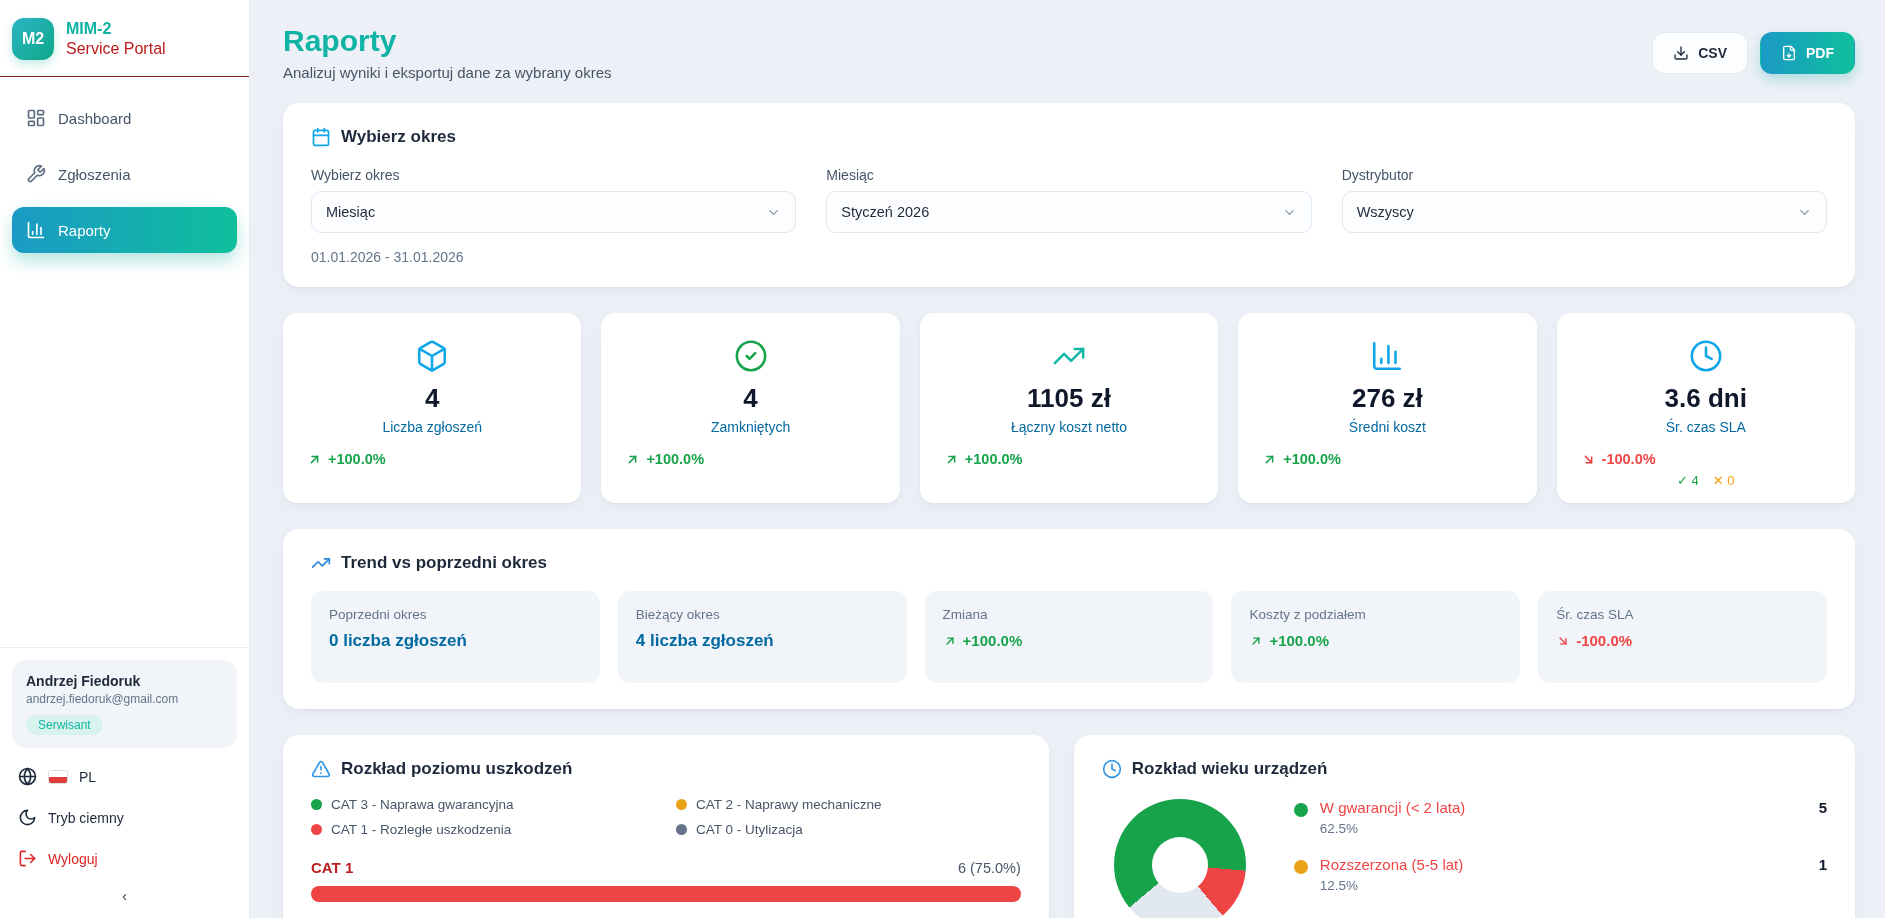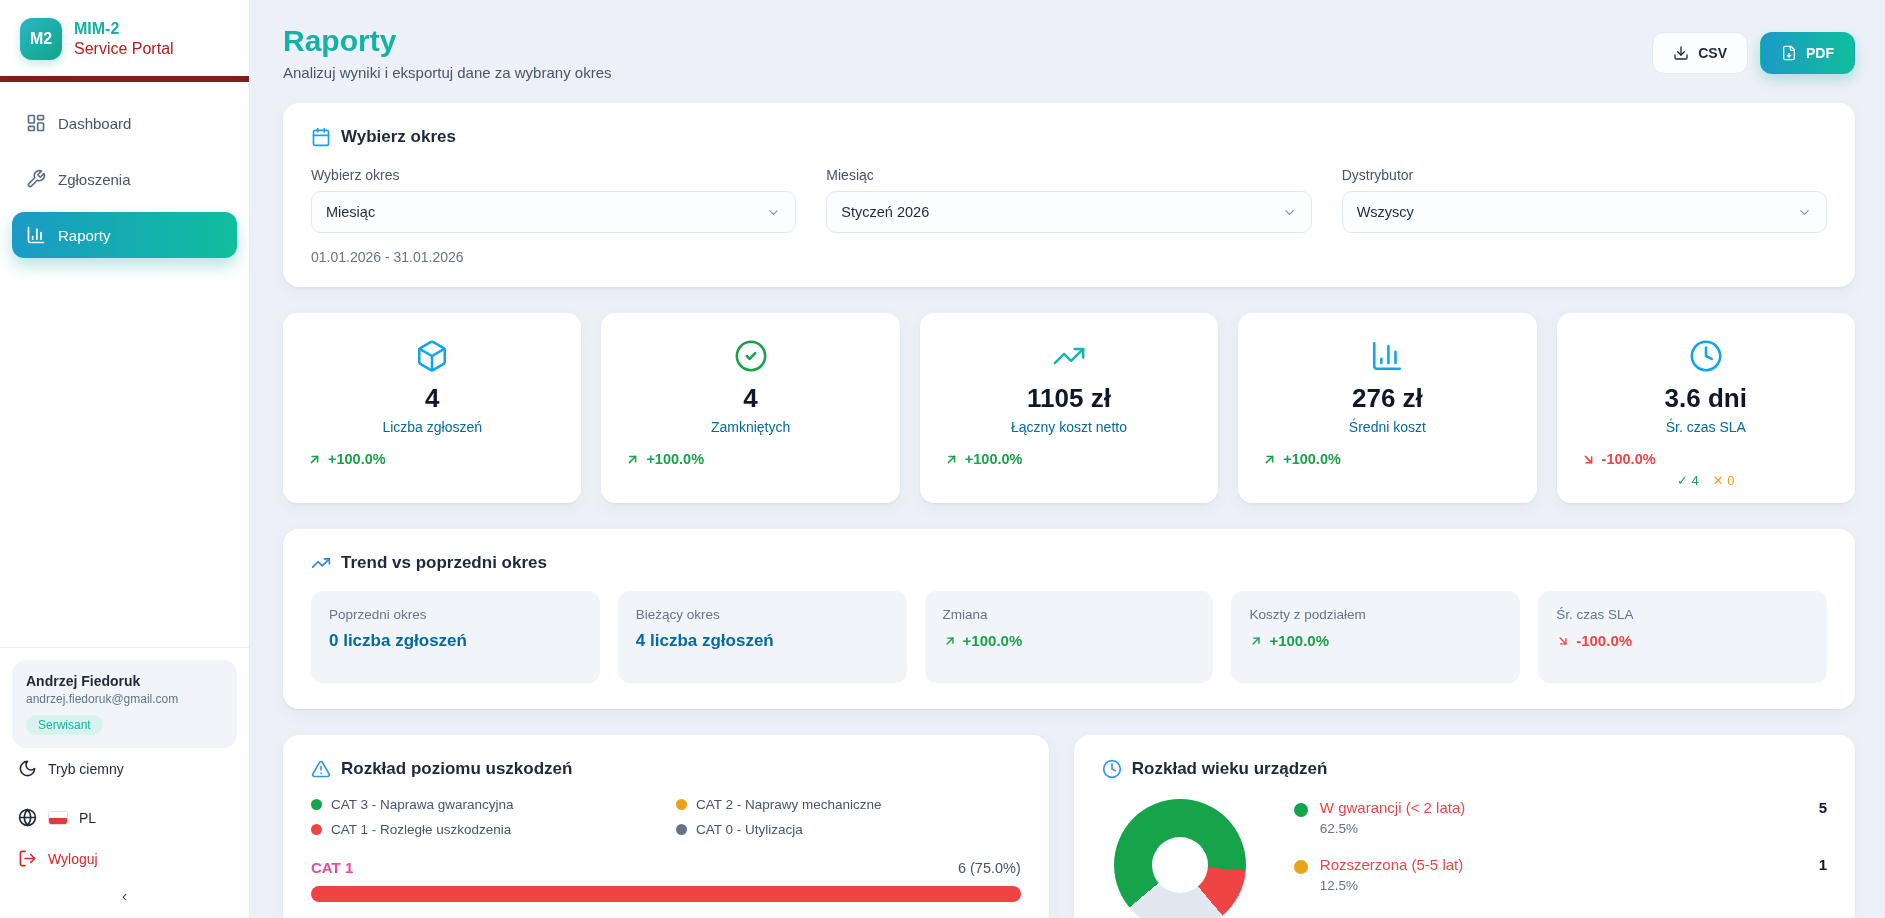--- a/index.html
+++ b/index.html
@@ -2,21 +2,21 @@
 <html lang="pl"><head>
 <meta charset="utf-8">
 <style>
   * { margin:0; padding:0; box-sizing:border-box; }
   html,body { width:1885px; height:918px; overflow:hidden; }
   body { font-family:"Liberation Sans","DejaVu Sans",sans-serif; background:#edf1f7; color:#1e293b; display:flex; }
   svg { display:block; }
 
   
   .sidebar { width:250px; min-width:250px; height:100%; background:#fff; border-right:1px solid #e7ecf2; display:flex; flex-direction:column; }
-  .brand { display:flex; align-items:center; gap:12px; padding:18px 20px 16px; border-bottom:6px solid #7f1d1d; }
+  .brand { display:flex; align-items:center; gap:12px; padding:18px 12px 16px; border-bottom:1px solid #7f1d1d; }
   .logo { width:42px; height:42px; border-radius:12px; background:linear-gradient(135deg,#2db4c5,#0ca887); color:#fff; font-weight:bold; font-size:16px; display:flex; align-items:center; justify-content:center; box-shadow:0 4px 10px rgba(18,170,160,.25); }
   .brand-name { color:#0fb3a3; font-weight:bold; font-size:16px; }
   .brand-sub { color:#b91c1c; font-size:16px; margin-top:2px; }
   .nav { padding:18px 12px 0; }
   .nav-item { display:flex; align-items:center; gap:12px; height:46px; padding:0 14px; border-radius:12px; color:#475569; font-size:15px; margin-bottom:10px; cursor:pointer; }
   .nav-item .ni { color:#5b6b80; }
   .nav-item.active { background:linear-gradient(90deg,#1b9ac6,#0fbf9c); color:#fff; box-shadow:0 8px 16px rgba(14,170,160,.30); }
   .nav-item.active .ni { color:#fff; }
   .side-spacer { flex:1; }
   .side-bottom { border-top:1px solid #e8edf3; padding:12px 12px 10px; }
@@ -72,21 +72,21 @@
   .t-value { font-size:17px; font-weight:bold; color:#0369a1; margin-top:9px; }
   .t-pct { display:flex; align-items:center; gap:6px; font-size:15px; font-weight:bold; margin-top:10px; }
 
   
   .charts-row { display:grid; grid-template-columns:1fr 1.02fr; gap:25px; margin-top:26px; }
   .chart-card { padding:24px 28px; height:420px; }
   .legend-grid { display:grid; grid-template-columns:1fr 1fr; gap:10px 20px; margin-top:18px; }
   .lg-item { display:flex; align-items:center; gap:9px; font-size:13.5px; color:#475569; }
   .dot { width:11px; height:11px; border-radius:50%; flex:none; }
   .bar-head { display:flex; justify-content:space-between; align-items:baseline; margin-top:22px; }
-  .bar-cat { font-size:15px; font-weight:bold; color:#ec4899; }
+  .bar-cat { font-size:15px; font-weight:bold; color:#b91c1c; }
   .bar-val { font-size:14.5px; color:#475569; }
   .bar-track { margin-top:10px; height:16px; border-radius:999px; background:#ef4444; }
 
   .age-body { display:flex; align-items:flex-start; gap:48px; margin-top:20px; }
   .donut { width:132px; height:132px; border-radius:50%; position:relative; margin-left:12px; flex:none; }
   .donut::after { content:""; position:absolute; inset:38px; background:#fff; border-radius:50%; }
   .age-legend { flex:1; }
   .age-row { display:flex; align-items:flex-start; gap:12px; margin-bottom:20px; }
   .age-dot { width:14px; height:14px; border-radius:50%; margin-top:4px; flex:none; }
   .age-lbl { font-size:15px; color:#ef4444;text-align:center; }
@@ -140,42 +140,42 @@
 
   <div class="side-spacer"></div>
 
   <div class="side-bottom">
     <div class="user-card">
       <div class="user-name">Andrzej Fiedoruk</div>
       <div class="user-email">andrzej.fiedoruk@gmail.com</div>
       <span class="user-badge">Serwisant</span>
     </div>
 
-    <div class="side-row">
-      <span>
-        <svg width="19" height="19" viewBox="0 0 24 24" fill="none" stroke="#1e293b" stroke-width="2" stroke-linecap="round" stroke-linejoin="round">
-            <path d="M12 3a6 6 0 0 0 9 9 9 9 0 1 1-9-9Z"></path>
-          </svg>
-      </span>
-      <span>Tryb ciemny</span>
-    </div>
-
     <div class="side-row lang">
       <span>
         <svg width="19" height="19" viewBox="0 0 24 24" fill="none" stroke="#1e293b" stroke-width="2" stroke-linecap="round" stroke-linejoin="round">
             <circle cx="12" cy="12" r="10"></circle>
             <path d="M12 2a14.5 14.5 0 0 0 0 20 14.5 14.5 0 0 0 0-20"></path>
             <path d="M2 12h20"></path>
           </svg>
       </span>
       <span class="flag">
           <span class="w" style="display:block"></span>
           <span class="r" style="display:block"></span>
         </span>
       <span>PL</span>
+    </div>
+
+    <div class="side-row">
+      <span>
+        <svg width="19" height="19" viewBox="0 0 24 24" fill="none" stroke="#1e293b" stroke-width="2" stroke-linecap="round" stroke-linejoin="round">
+            <path d="M12 3a6 6 0 0 0 9 9 9 9 0 1 1-9-9Z"></path>
+          </svg>
+      </span>
+      <span>Tryb ciemny</span>
     </div>
 
     <div class="side-row logout">
       <span>
         <svg width="19" height="19" viewBox="0 0 24 24" fill="none" stroke="#dc2626" stroke-width="2" stroke-linecap="round" stroke-linejoin="round">
             <path d="M9 21H5a2 2 0 0 1-2-2V5a2 2 0 0 1 2-2h4"></path>
             <polyline points="16 17 21 12 16 7"></polyline>
             <line x1="21" x2="9" y1="12" y2="12"></line>
           </svg>
       </span>

